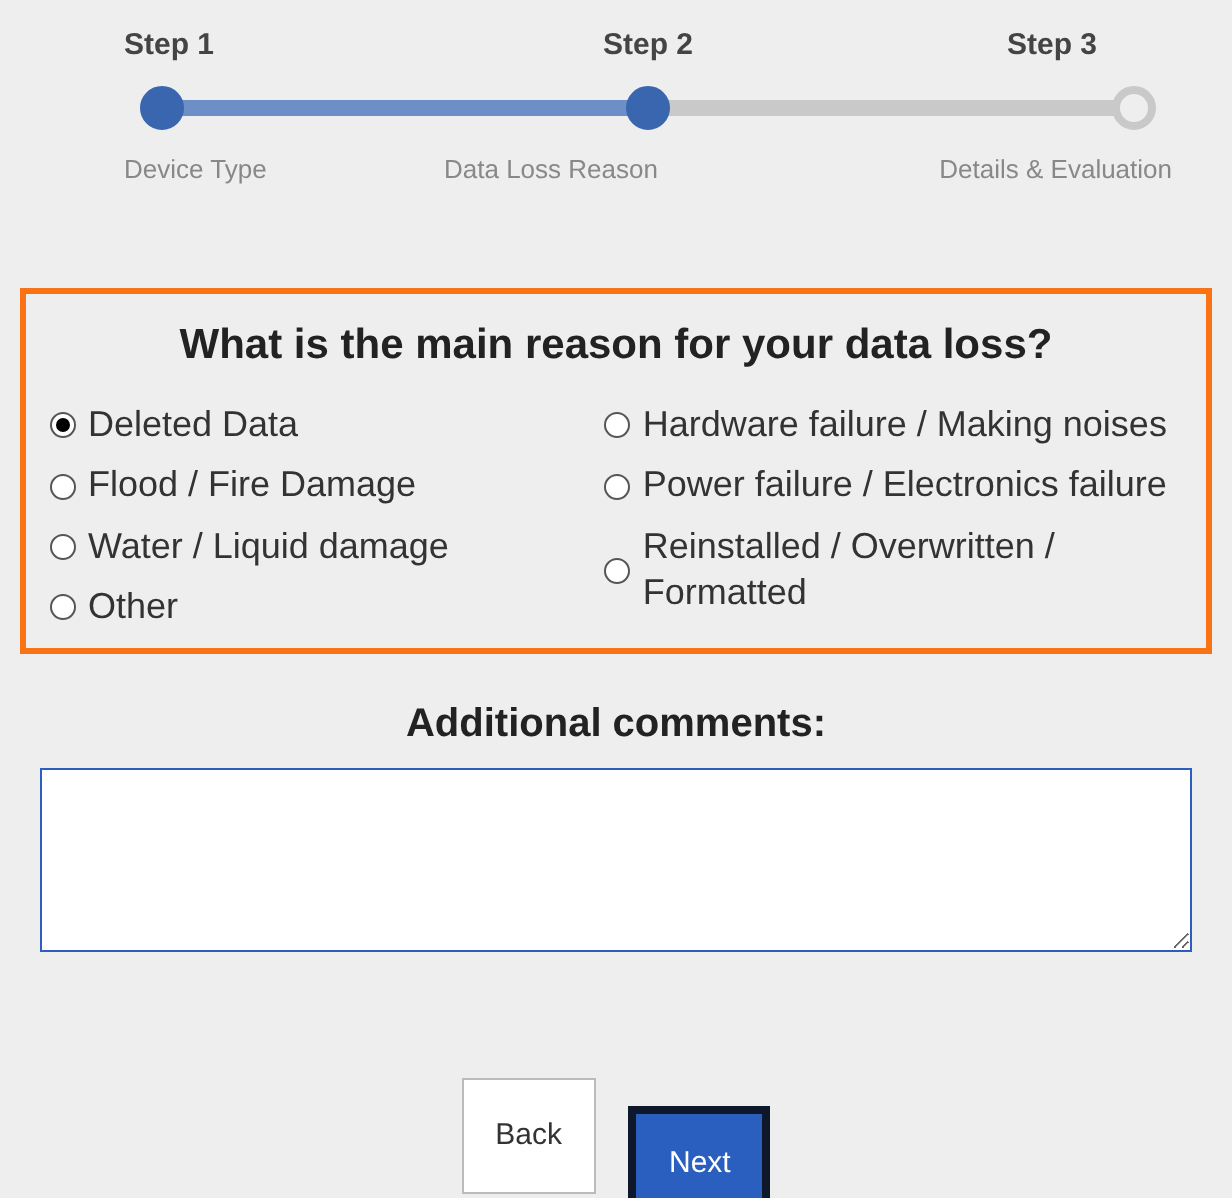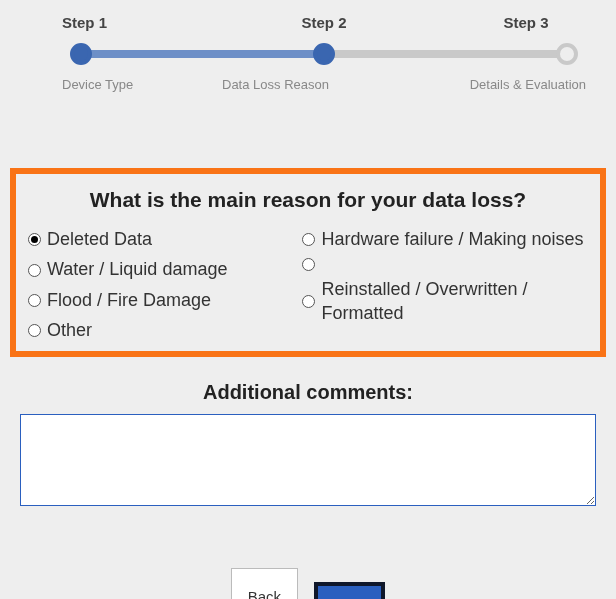--- a/index.html
+++ b/index.html
@@ -25,22 +25,22 @@
   .bar-fill { position:absolute; top:9px; left:0; width:50%; height:8px; background:#6d8fc7; border-radius:4px;}
   .dot { position:absolute; top:2px; width:22px; height:22px; border-radius:50%; }
   .dot1 { left:-4px; background:#3a66b0; border:4px solid #3a66b0;}
   .dot2 { left:calc(50% - 11px); background:#3a66b0; border:4px solid #3a66b0;}
   .dot3 { right:-4px; background:#eeeeee; border:4px solid #c9c9c9;}
   .step-labels-bottom { display:flex; justify-content:space-between; font-size:13px; color:#888; margin-top:10px;}
   .step-labels-bottom span:nth-child(1){ text-align:left; width:160px;}
   .step-labels-bottom span:nth-child(2){ text-align:left; flex:1;}
   .step-labels-bottom span:nth-child(3){ text-align:right; width:160px;}
   .question-box {
-    margin:76px 10px 0 10px;
-    border:6px solid #f97316;
+    margin:52px 10px 0 10px;
+    border:3px solid #f97316;
     padding:10px 12px 8px 12px;
     background:#eeeeee;
   }
   .question-title { text-align:center; font-weight:bold; font-size:21px; color:#222; margin:4px 0 16px 0;}
   .options { display:flex; }
   .col { display:flex; flex-direction:column; gap:7px; font-size:18px; color:#333;}
   .col.left { width:49%;}
   .col.right { width:51%;}
   .opt { display:flex; align-items:center; gap:6px; cursor:pointer; line-height:1.3;}
   .radio {
@@ -86,38 +86,39 @@
 <div class="question-box">
   <div class="question-title">What is the main reason for your data loss?</div>
   <div class="options">
     <div class="col left">
       <label class="opt">
         <span class="radio selected"></span>
         <span>Deleted Data</span>
       </label>
       <label class="opt">
         <span class="radio"></span>
-        <span>Water / Liquid damage</span>
+        <span>Flood / Fire Damage</span>
       </label>
       <label class="opt">
         <span class="radio"></span>
-        <span>Flood / Fire Damage</span>
+        <span>Water / Liquid damage</span>
       </label>
       <label class="opt">
         <span class="radio"></span>
         <span>Other</span>
       </label>
     </div>
     <div class="col right">
       <label class="opt">
         <span class="radio"></span>
         <span>Hardware failure / Making noises</span>
       </label>
       <label class="opt">
         <span class="radio"></span>
+        <span>Power failure / Electronics failure</span>
       </label>
       <label class="opt">
         <span class="radio"></span>
         <span>Reinstalled / Overwritten / Formatted</span>
       </label>
     </div>
   </div>
 </div>
 
 <div class="comments-title">Additional comments:</div>

